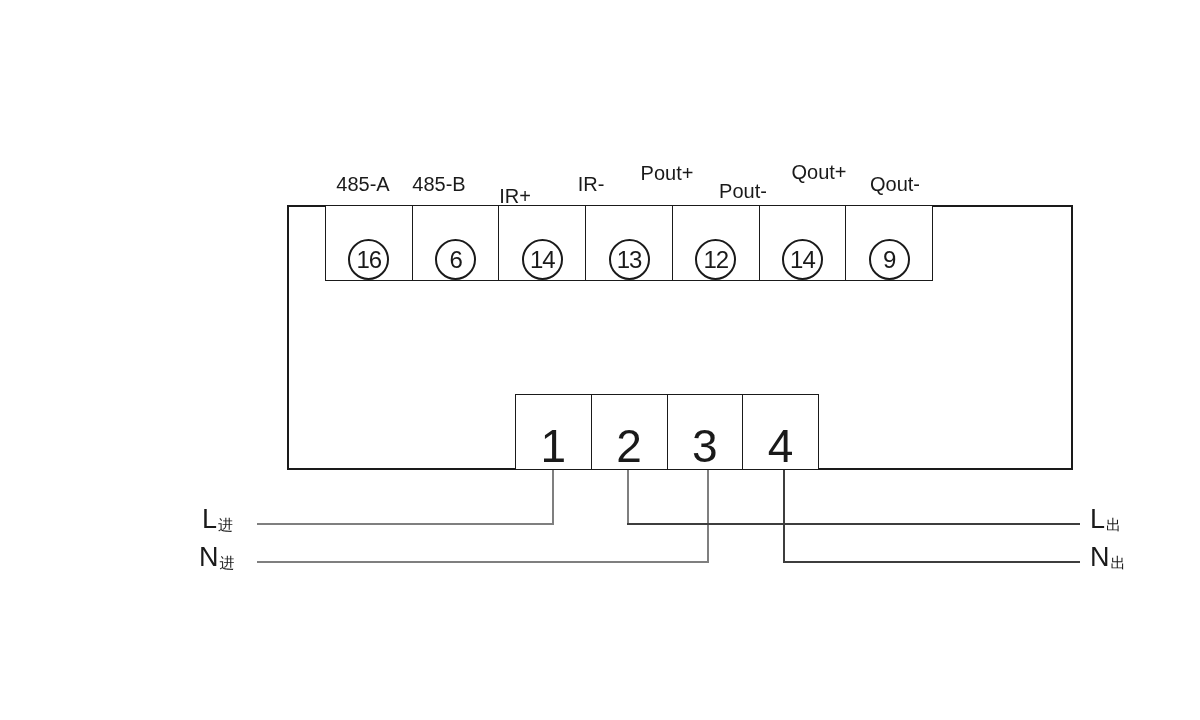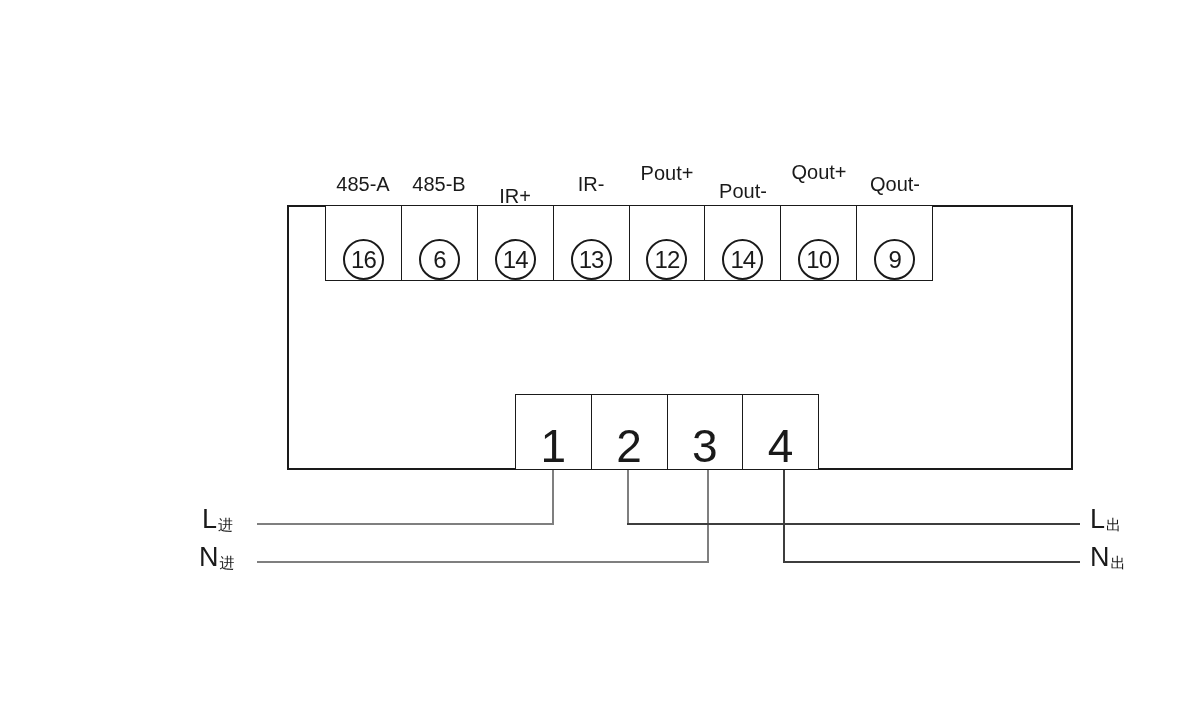--- a/index.html
+++ b/index.html
@@ -113,23 +113,20 @@
     <div class="cell">
         <span class="circle-num">13</span>
       </div>
     <div class="cell">
         <span class="circle-num">12</span>
       </div>
     <div class="cell">
         <span class="circle-num">14</span>
       </div>
     <div class="cell">
-        <span class="circle-num">10</span>
-      </div>
-    <div class="cell">
         <span class="circle-num">9</span>
       </div>
   </div>
 
   <div class="abs strip" style="left:515px; top:394px; width:304px; height:76px;">
     <div class="cell">
         <span class="bottom-num">1</span>
       </div>
     <div class="cell">
         <span class="bottom-num">2</span>

